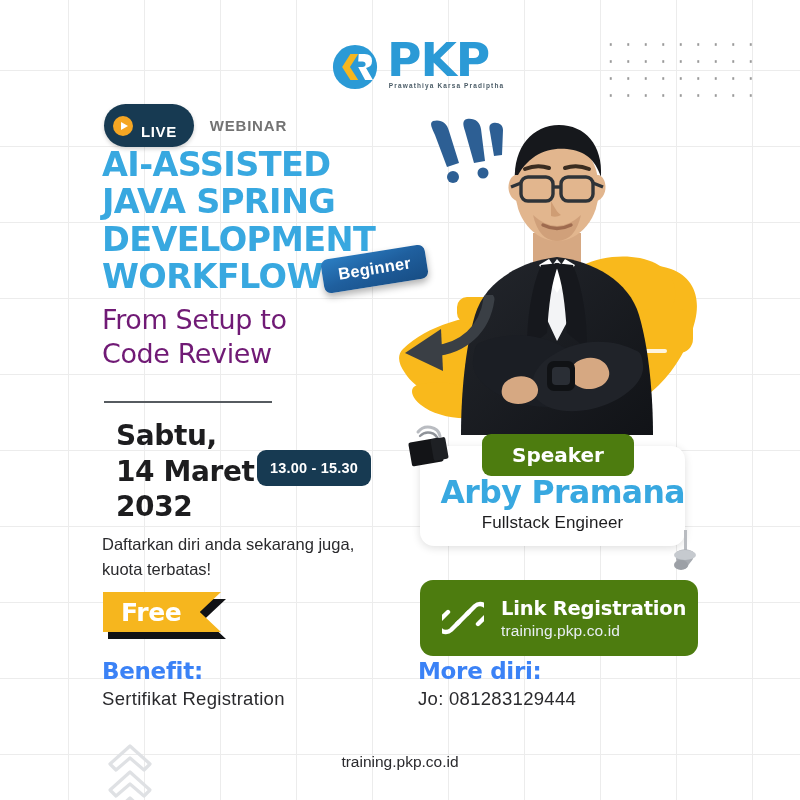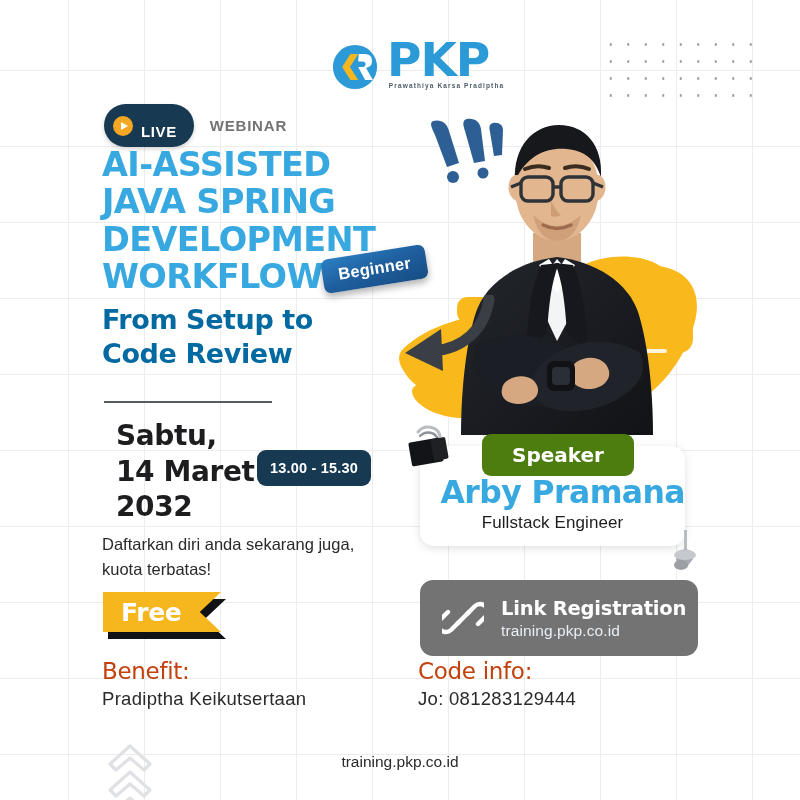--- a/index.html
+++ b/index.html
@@ -99,21 +99,21 @@
     box-shadow:0 4px 7px rgba(0,0,0,.3);
     letter-spacing:.2px;
   }
 
   
   #subtitle{
     position:absolute; top:303px; left:102px; z-index:7; width:300px;
   }
   #subtitle .sline{
     font-family:"DejaVu Sans", sans-serif;
-    font-size:27px; font-weight:700; color:#0369a1;
+    font-size:27px; font-weight:400; color:#701a75;
     line-height:1.27; letter-spacing:-0.4px; white-space:nowrap;
   }
 
   
   #divider{
     position:absolute; top:401px; left:104px; width:168px; height:2px;
     background:#565b60; z-index:6;
   }
 
   
@@ -156,21 +156,21 @@
   }
   #free-label{
     color:#fff; font-weight:700; font-size:25px; padding-left:18px;
     font-family:"DejaVu Sans", sans-serif; letter-spacing:-0.3px;
   }
 
   
   #benefit-block{ position:absolute; top:658px; left:102px; z-index:7; }
   .sec-head{
     font-family:"DejaVu Sans", sans-serif;
-    font-size:23px; font-weight:400; color:#c2410c; letter-spacing:-0.3px;
+    font-size:23px; font-weight:700; color:#3b82f6; letter-spacing:-0.3px;
   }
   .sec-body{
     font-size:18.5px; color:#2a2a2d; margin-top:4px; letter-spacing:.3px;
   }
 
   
   #moreinfo-block{ position:absolute; top:658px; left:418px; z-index:7; }
 
   
   #footer-url{
@@ -213,21 +213,21 @@
   #speaker-role{
     position:absolute; top:513px; left:420px; width:265px; text-align:center;
     z-index:8; font-size:17px; color:#1d1d1f; letter-spacing:.1px;
   }
   #binder-clip{ position:absolute; top:424px; left:404px; z-index:9; }
   #push-pin{ position:absolute; top:528px; left:664px; z-index:9; }
 
   
   #link-box{
     position:absolute; top:580px; left:420px; width:278px; height:76px;
-    background:#737373; border-radius:13px; z-index:7;
+    background:#4d7c0f; border-radius:13px; z-index:7;
     display:flex; align-items:center; padding-left:22px; gap:17px;
   }
   #link-icon{ flex:0 0 auto; }
   #link-texts{ display:flex; flex-direction:column; gap:2px; }
   #link-title{
     color:#fff; font-weight:700; font-size:19.5px;
     font-family:"DejaVu Sans", sans-serif; letter-spacing:-0.2px;
   }
   #link-url{ color:#e8eef3; font-size:15.5px; letter-spacing:.1px; }
 </style>
@@ -285,25 +285,25 @@
 
 <div id="free-badge">
   <div id="free-shadow"></div>
   <div id="free-shape">
     <span id="free-label">Free</span>
   </div>
 </div>
 
 <div id="benefit-block">
   <div class="sec-head">Benefit:</div>
-  <div class="sec-body">Pradiptha Keikutsertaan</div>
+  <div class="sec-body">Sertifikat Registration</div>
 </div>
 
 <div id="moreinfo-block">
-  <div class="sec-head">Code info:</div>
+  <div class="sec-head">More diri:</div>
   <div class="sec-body">Jo: 081283129444</div>
 </div>
 
 <div id="hero">
 
   <svg id="yellow-brush" viewBox="0 0 306 175">
     <g fill="#f9b91c">
       <path d="M6 96 C30 72 72 62 112 58 C150 54 176 44 198 30 C224 14 252 8 274 16
                C296 24 304 44 298 68 C292 94 278 116 262 132 C244 150 216 162 186 166
                C150 171 110 170 76 160 C44 150 18 136 8 120 C1 110 0 102 6 96 Z"></path>

